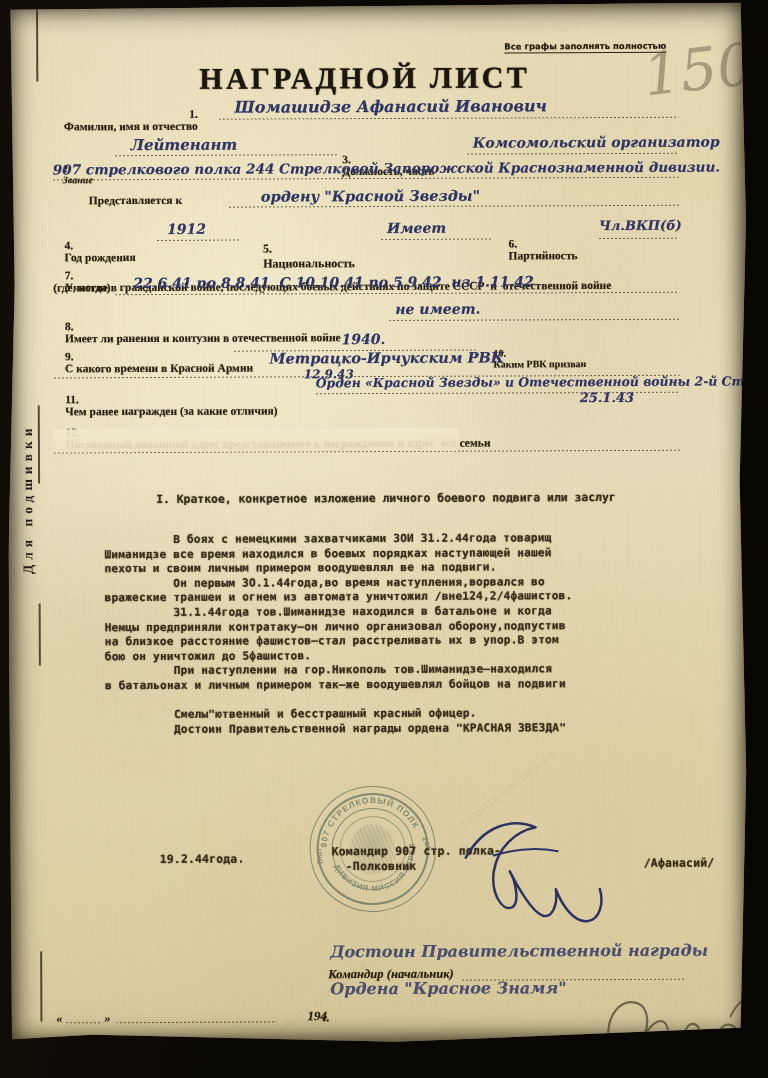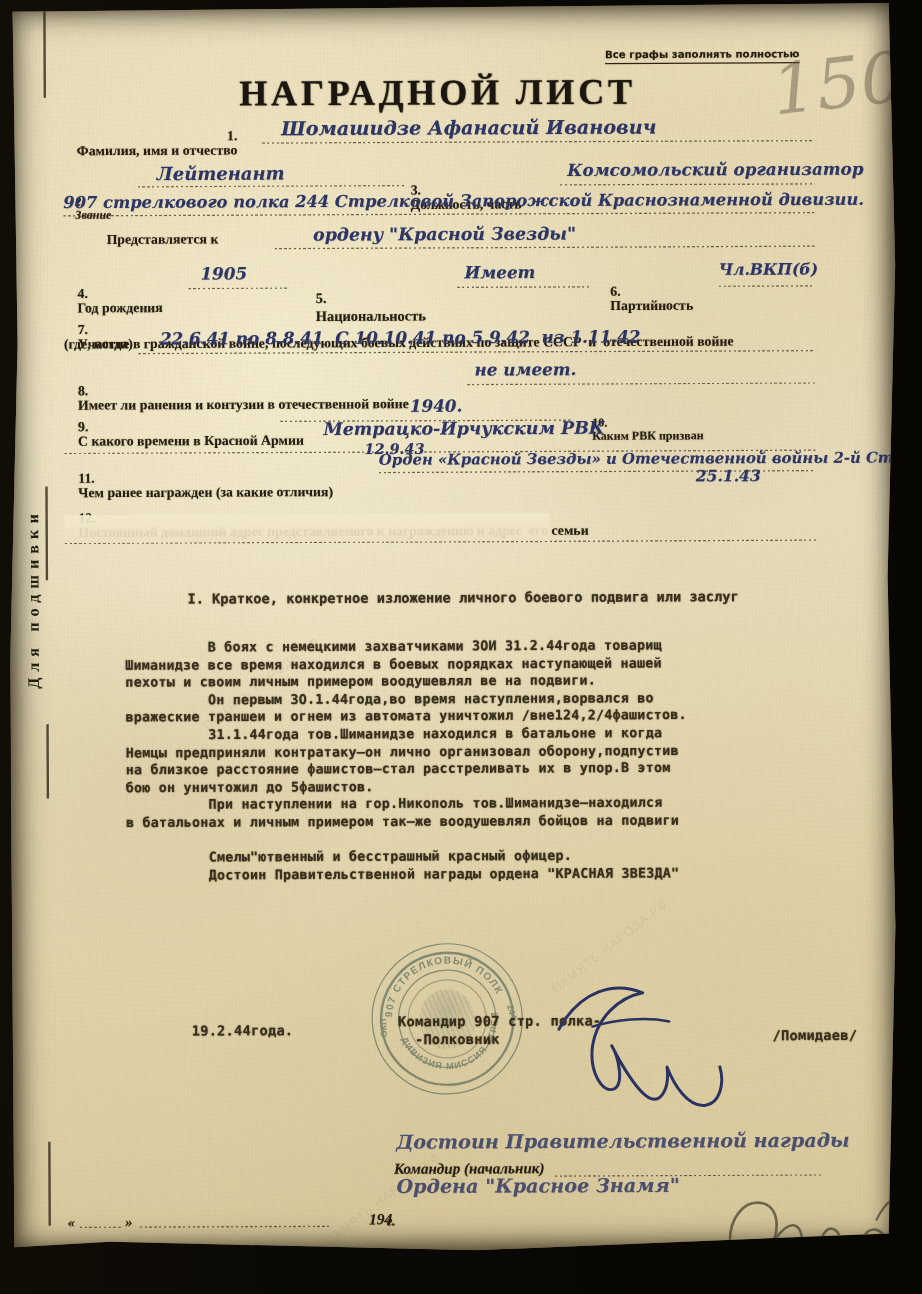--- a/index.html
+++ b/index.html
@@ -197,21 +197,21 @@
 
   <div class="pr printed" style="left:82px;top:189px;font-size:11.5px;">Представляется к</div>
   <div class="dots" style="left:222px;top:202px;width:450px;"></div>
   <div class="pr hand" style="left:254px;top:183px;font-size:14.5px;">ордену "Красной Звезды"</div>
 
   <div class="pr printed" style="left:46px;top:222px;font-size:11.5px;">
     <span>4.</span>
     <span>Год рождения</span>
   </div>
   <div class="dots" style="left:150px;top:235px;width:84px;"></div>
-  <div class="pr hand" style="left:160px;top:216px;font-size:14px;">1905</div>
+  <div class="pr hand" style="left:160px;top:216px;font-size:14px;">1912</div>
 
   <div class="pr printed" style="left:244px;top:222px;font-size:12px;">
     <span>5.</span>
     <span>Национальность</span>
   </div>
   <div class="dots" style="left:374px;top:235px;width:110px;"></div>
   <div class="pr hand" style="left:380px;top:216px;font-size:14px;">Имеет</div>
 
   <div class="pr printed" style="left:490px;top:222px;font-size:11.5px;">
     <span>6.</span>
@@ -305,21 +305,21 @@
       <text x="11" y="70" font-size="7.5" transform="rotate(-84 11 70)">ОКП</text>
       <text x="114" y="60" font-size="7.5" transform="rotate(84 114 60)">244</text>
     </svg>
   </div>
 
   <div class="pr typed" style="left:150px;top:847px;font-size:11.4px;">19.2.44года.</div>
 
   <div class="pr typed" style="left:322px;top:840px;font-size:11.4px;">Командир 907 стр. полка-</div>
   <div class="pr typed" style="left:336px;top:855px;font-size:11.4px;">-Полковник</div>
 
-  <div class="pr typed" style="left:634px;top:853px;font-size:11.4px;">/Помидаев/</div>
+  <div class="pr typed" style="left:634px;top:853px;font-size:11.4px;">/Афанасий/</div>
 
   <svg class="sig" style="left:448px;top:812px;" width="170" height="118" viewBox="0 0 170 118">
     <path d="M8 42 C 26 10, 54 2, 78 12 C 58 16, 40 32, 36 56 C 33 78, 44 96, 54 92 C 62 88, 58 66, 52 56 C 60 72, 74 96, 84 100 C 94 104, 100 90, 98 74 C 104 90, 116 108, 130 106 C 142 104, 146 88, 142 74" stroke-width="2.5"></path>
     <path d="M36 40 C 56 34, 80 32, 100 36" stroke-width="2"></path>
   </svg>
 
   <div class="pr printed" style="left:318px;top:963px;font-size:12.6px;font-style:italic;font-weight:700;">Командир (начальник)</div>
   <div class="dots" style="left:452px;top:976px;width:222px;"></div>
 
   <div class="pr printed" style="left:46px;top:1006px;font-size:12px;font-style:italic;">«</div>

